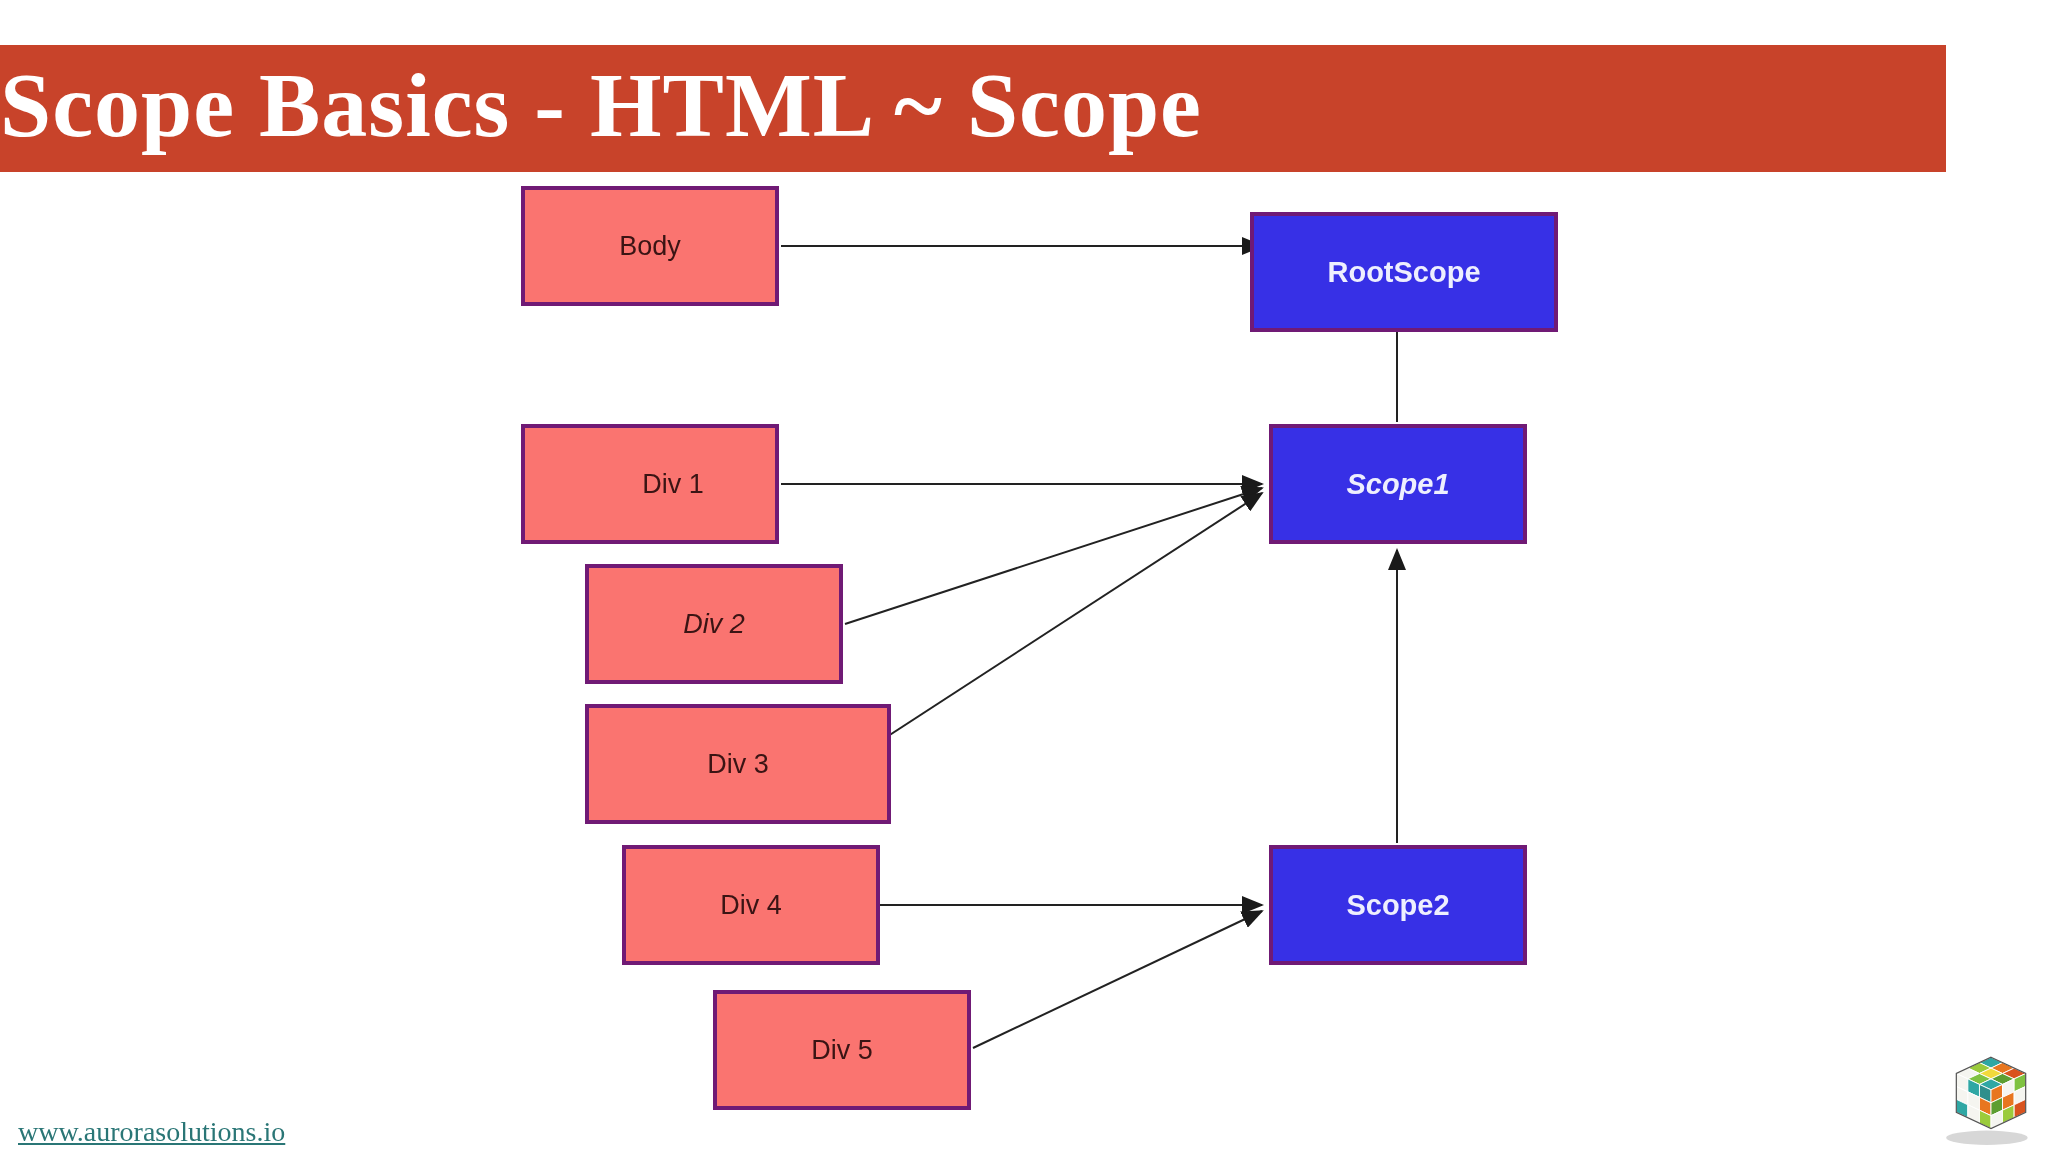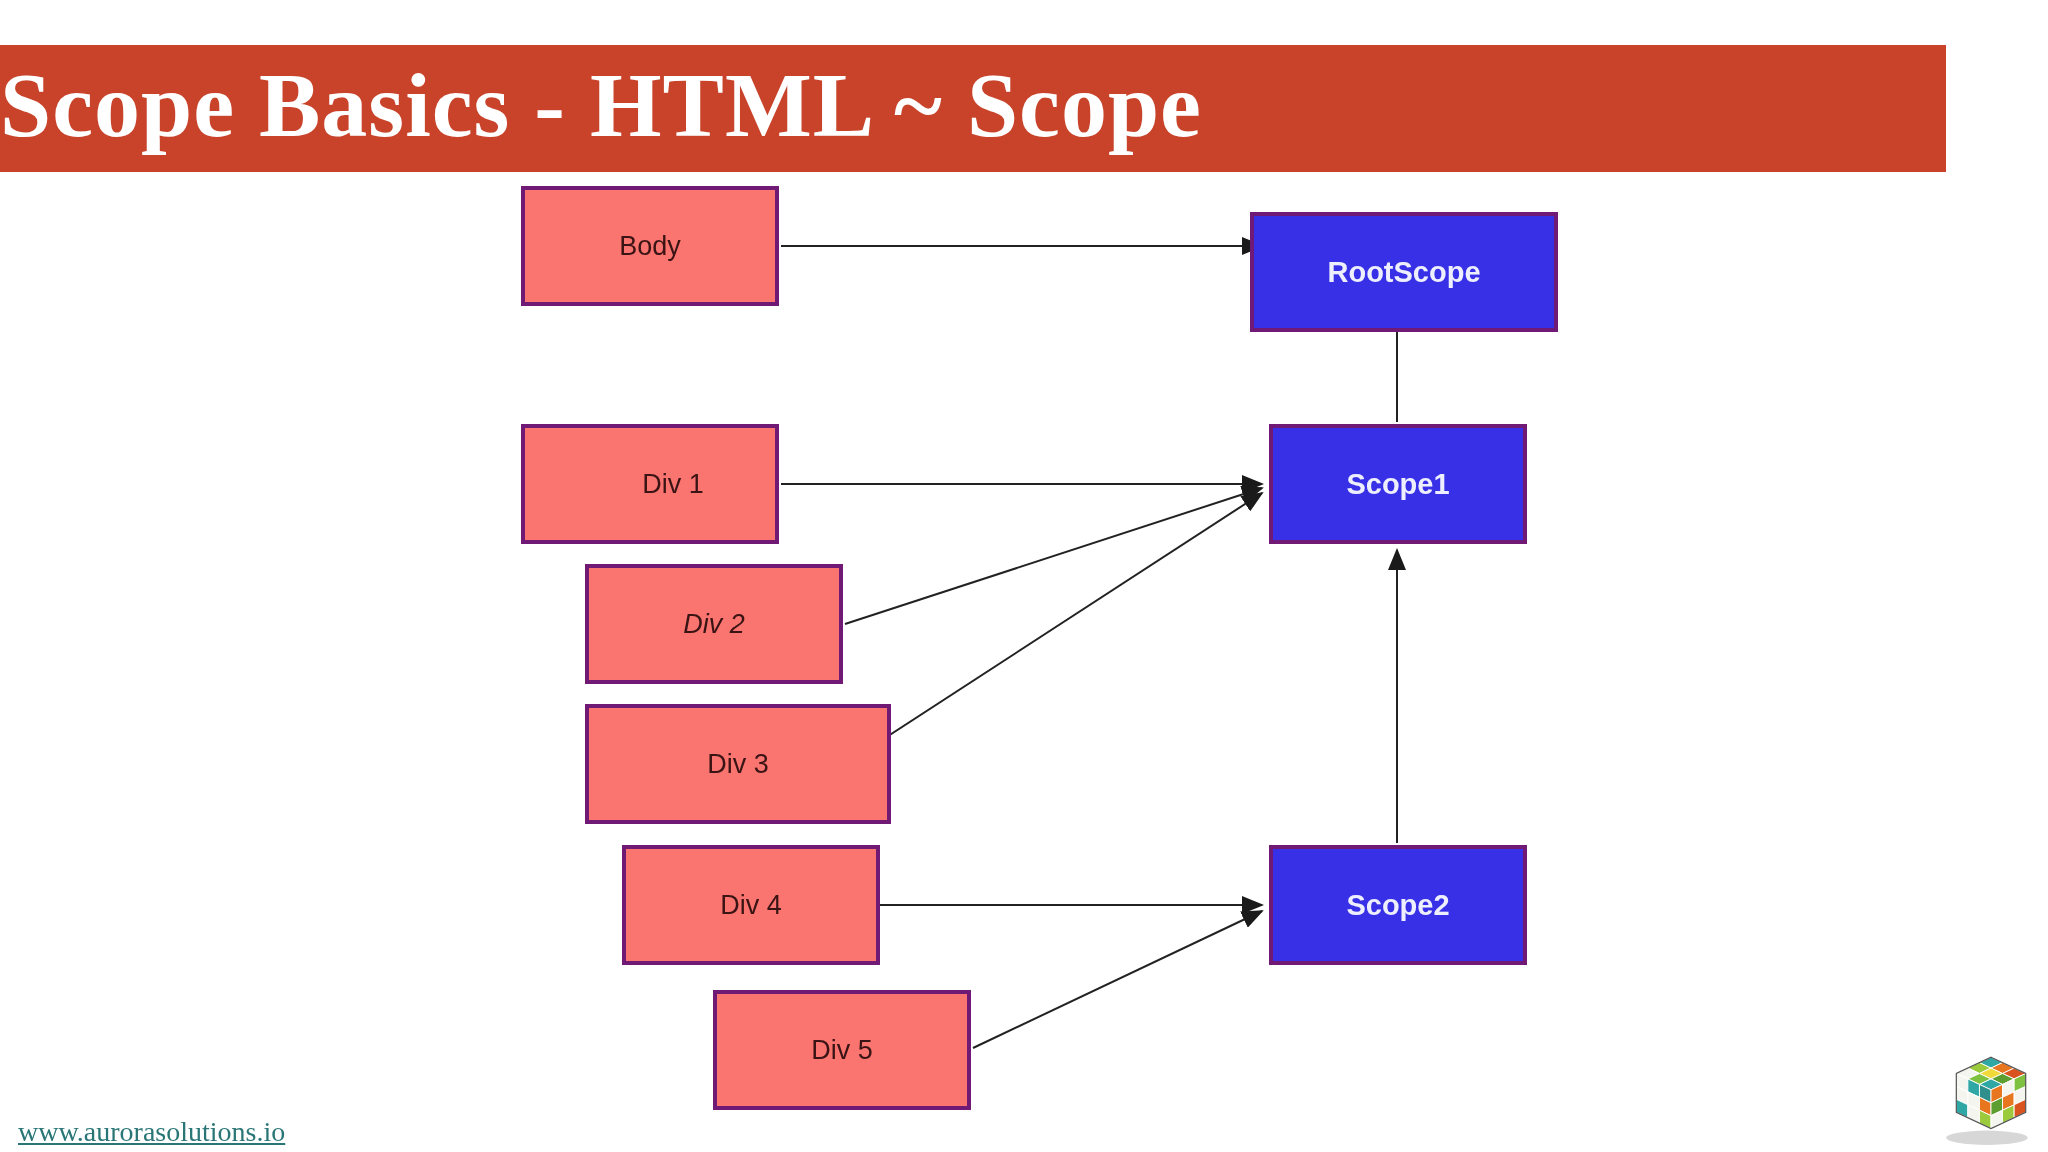--- a/index.html
+++ b/index.html
@@ -55,21 +55,21 @@
       <line x1="845" y1="764" x2="1262" y2="493" stroke="#222222" stroke-width="2" marker-end="url(#arrow)"></line>
       <line x1="845" y1="905" x2="1262" y2="905" stroke="#222222" stroke-width="2" marker-end="url(#arrow)"></line>
       <line x1="973" y1="1048" x2="1262" y2="911" stroke="#222222" stroke-width="2" marker-end="url(#arrow)"></line>
       <line x1="1397" y1="422" x2="1397" y2="312" stroke="#222222" stroke-width="2" marker-end="url(#arrow)"></line>
       <line x1="1397" y1="843" x2="1397" y2="550" stroke="#222222" stroke-width="2" marker-end="url(#arrow)"></line>
     </svg>
   <div id="nodes">
       <div class="node html" style="left: 521px; top: 186px; width: 258px; height: 120px;">Body</div>
       <div class="node scope" style="left: 1250px; top: 186px; width: 308px; height: 120px; margin-top: 26px;">RootScope</div>
       <div class="node html" style="left: 521px; top: 424px; width: 258px; height: 120px; padding-left: 46px;">Div 1</div>
-      <div class="node scope" style="left: 1269px; top: 424px; width: 258px; height: 120px;">Scope1</div>
+      <div class="node scope" style="left: 1269px; top: 424px; width: 258px; height: 120px; font-style: italic;">Scope1</div>
       <div class="node html" style="left: 585px; top: 564px; width: 258px; height: 120px; font-style: italic;">Div 2</div>
       <div class="node html" style="left: 585px; top: 704px; width: 306px; height: 120px;">Div 3</div>
       <div class="node html" style="left: 585px; top: 845px; width: 258px; height: 120px; margin-left: 37px;">Div 4</div>
       <div class="node scope" style="left: 1269px; top: 845px; width: 258px; height: 120px;">Scope2</div>
       <div class="node html" style="left: 713px; top: 990px; width: 258px; height: 120px;">Div 5</div>
     </div>
 </main>
 
 <a class="footer-link">www.aurorasolutions.io</a>
 

